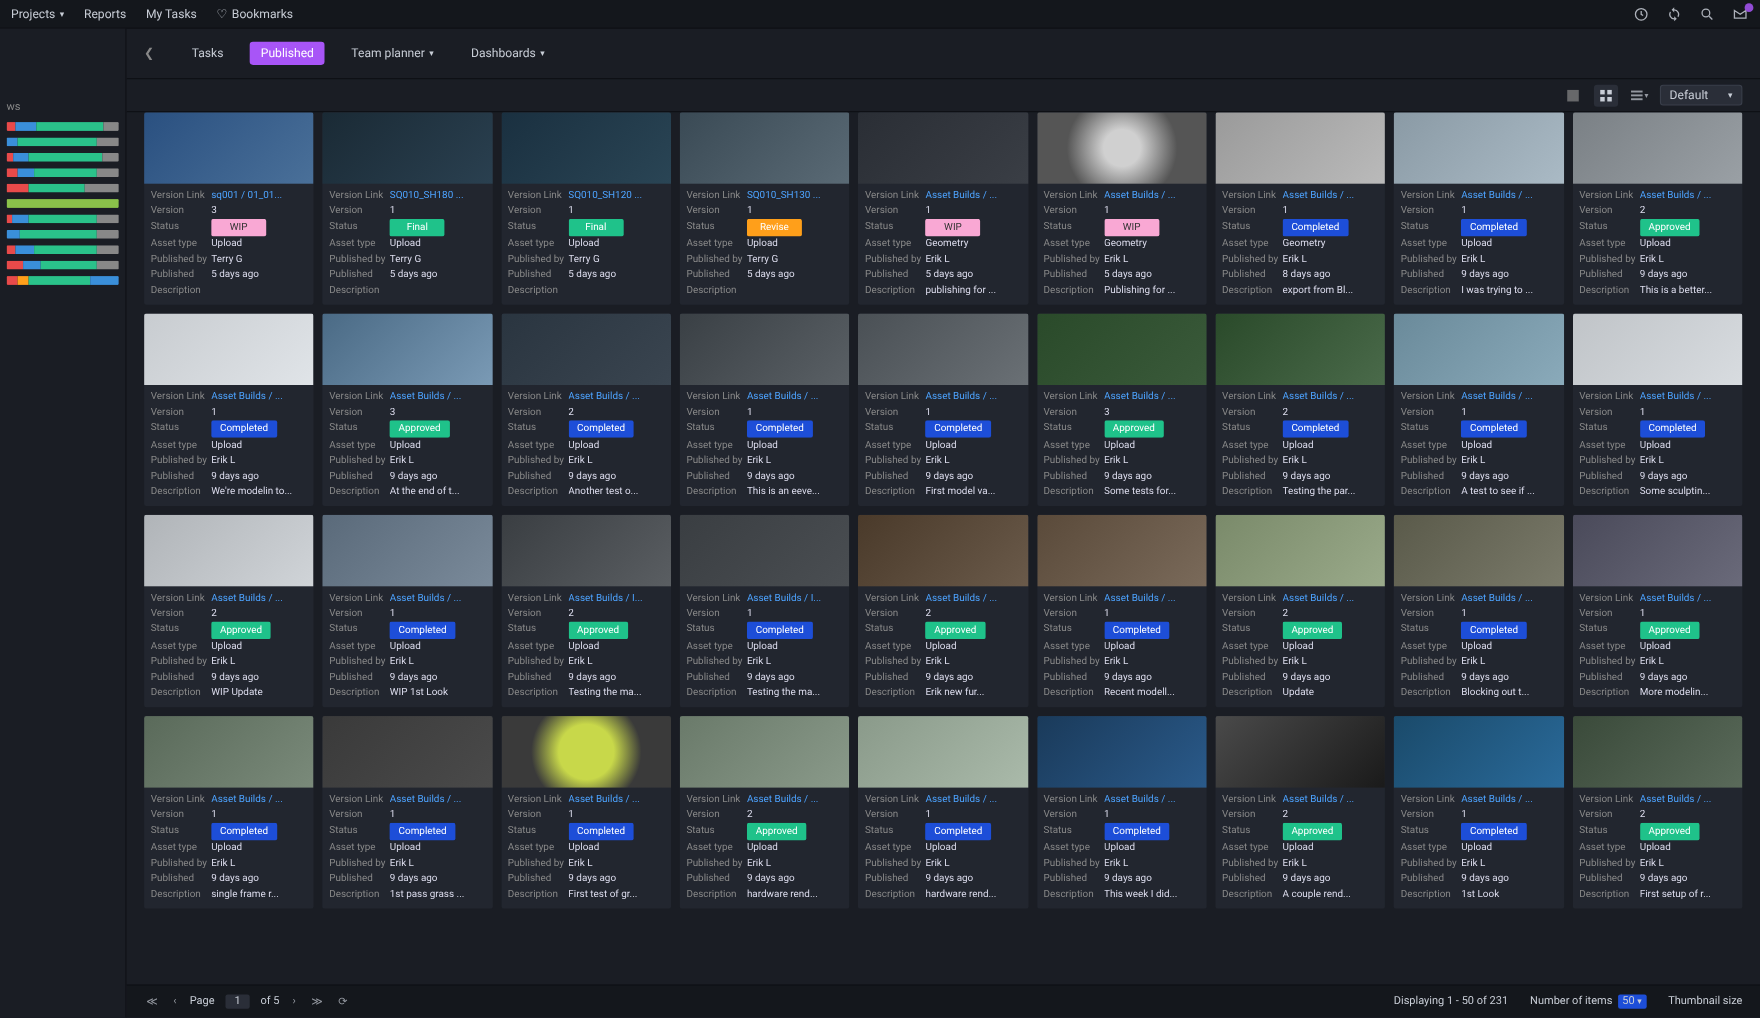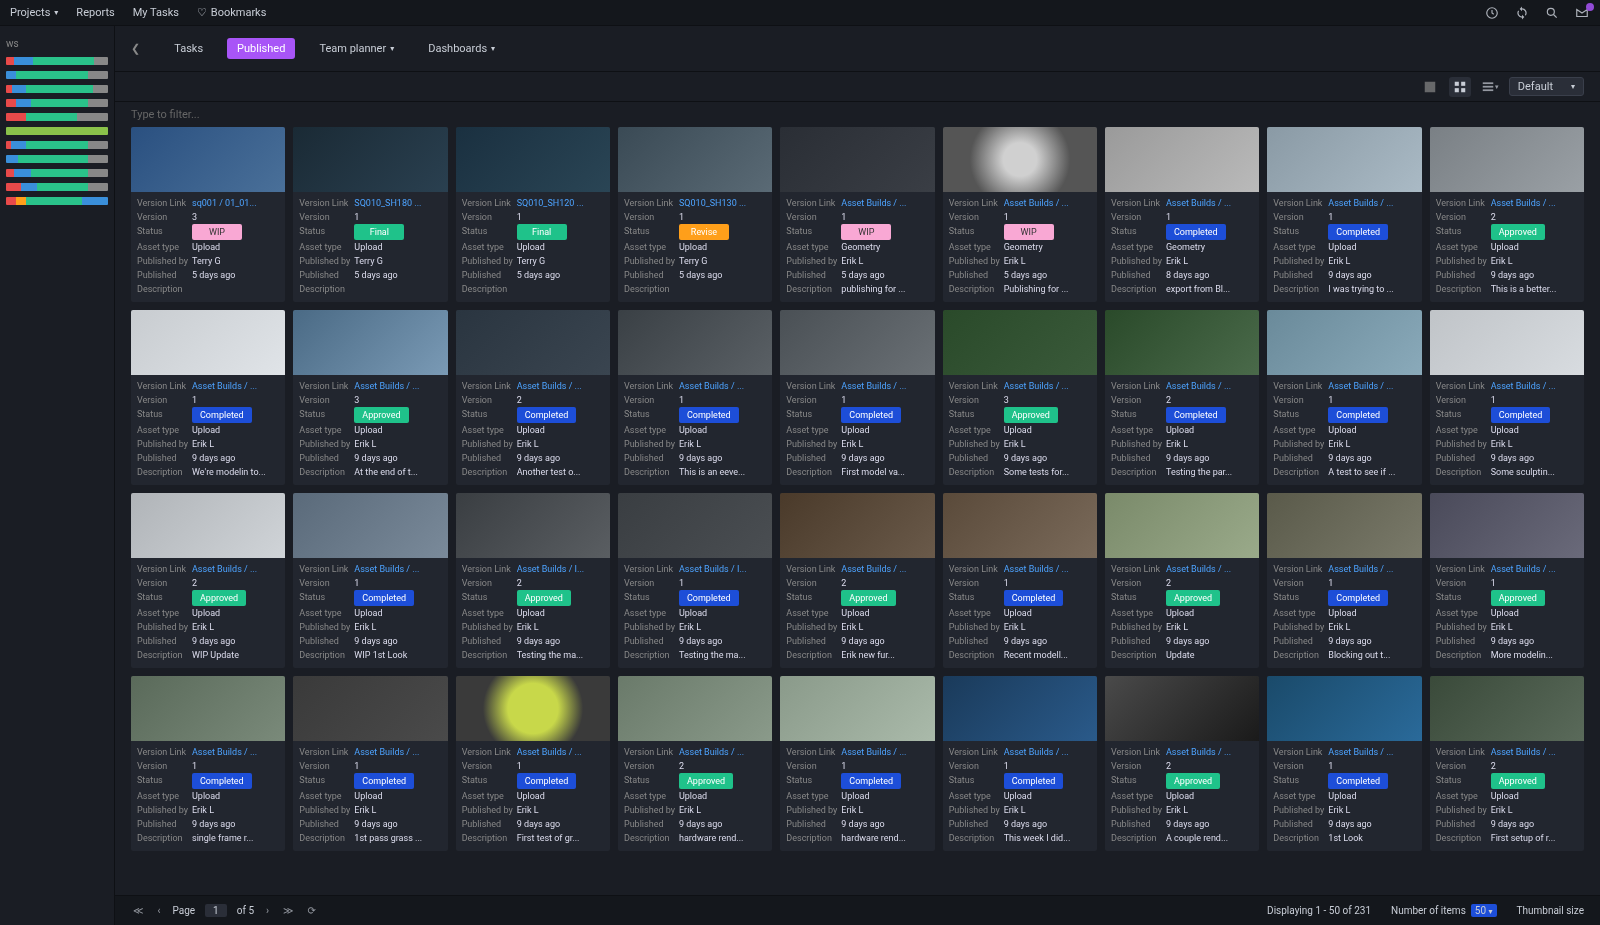--- a/index.html
+++ b/index.html
@@ -4,21 +4,21 @@
 <style>
 *{box-sizing:border-box;margin:0;padding:0;font-family:-apple-system,BlinkMacSystemFont,"Segoe UI",Roboto,sans-serif}
 body{background:#1a1d24;color:#c8cdd6;font-size:11px;overflow:hidden;width:1600px;height:925px}
 .topbar{height:26px;background:#14171c;display:flex;align-items:center;padding:0 10px;border-bottom:1px solid #0e1014}
 .topbar-left{display:flex;gap:18px;align-items:flex-start}
 .topbar-item{color:#c8cdd6;cursor:pointer;display:flex;align-items:center;gap:4px}
 .topbar-right{margin-left:auto;display:flex;gap:14px;align-items:center}
 .icon-btn{width:16px;height:16px;cursor:pointer;opacity:.85;display:flex;align-items:center;justify-content:center}
 .main{display:flex;height:calc(100% - 26px)}
 .sidebar{width:115px;background:#1a1d24;border-right:1px solid #0e1014;padding-top:8px}
-.sidebar-section{font-size:10px;color:#888;padding:4px 6px;}
+.sidebar-section{font-size:10px;color:#888;padding:4px 6px;margin-top:54px}
 .mini-bars{padding:4px 6px}
 .mini-bar{display:flex;height:8px;margin-bottom:6px;border-radius:1px;overflow:hidden}
 .mb-seg{height:100%}
 .content{flex:1;display:flex;flex-direction:column;overflow:hidden}
 .tabbar{height:46px;display:flex;align-items:center;padding:0 16px;gap:14px;border-bottom:1px solid #0e1014}
 .back-btn{color:#888;cursor:pointer;margin-right:10px}
 .tab{color:#c8cdd6;cursor:pointer;padding:4px 10px;border-radius:3px;display:flex;align-items:center;gap:4px}
 .tab.active{background:#a855f7;color:#fff}
 .viewbar{height:30px;display:flex;align-items:center;justify-content:flex-end;padding:0 16px;gap:8px;border-bottom:1px solid #0e1014}
 .view-btn{width:22px;height:20px;display:flex;align-items:center;justify-content:center;cursor:pointer;opacity:.7}
@@ -195,23 +195,20 @@
             <rect x="3" y="16" width="18" height="3"></rect>
           </svg>
           <span class="chev" style="font-size:7px">▾</span>
         </div>
       <div class="view-sel">
           <span>Default</span>
           <span class="chev" style="margin-left:14px">▾</span>
         </div>
     </div>
 
-    <div class="filter-row">
-      <input class="filter-input" placeholder="Type to filter..." style="">
-    </div>
 
     <div class="grid-wrap">
       <div class="grid" id="grid" style="grid-template-columns: repeat(9, 1fr);">
           <div class="card">
     <div class="thumb" style="background:linear-gradient(135deg,#2a5080,#4a7099)"></div>
     <div class="card-body">
       <div class="field">
                 <div class="field-label">Version Link</div>
                 <div class="field-val link">sq001 / 01_01...</div>
               </div>

